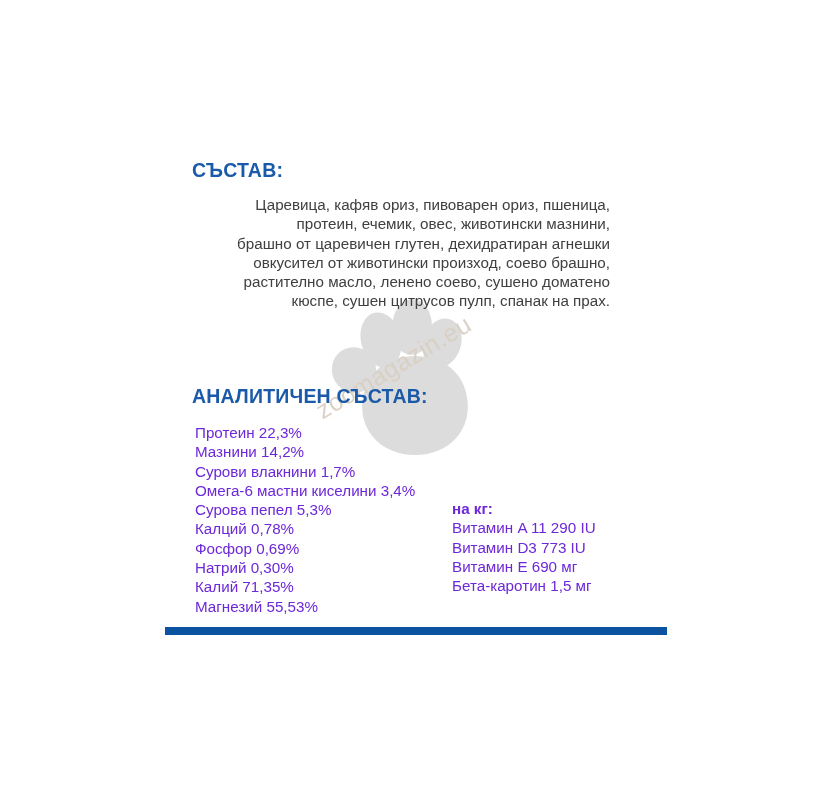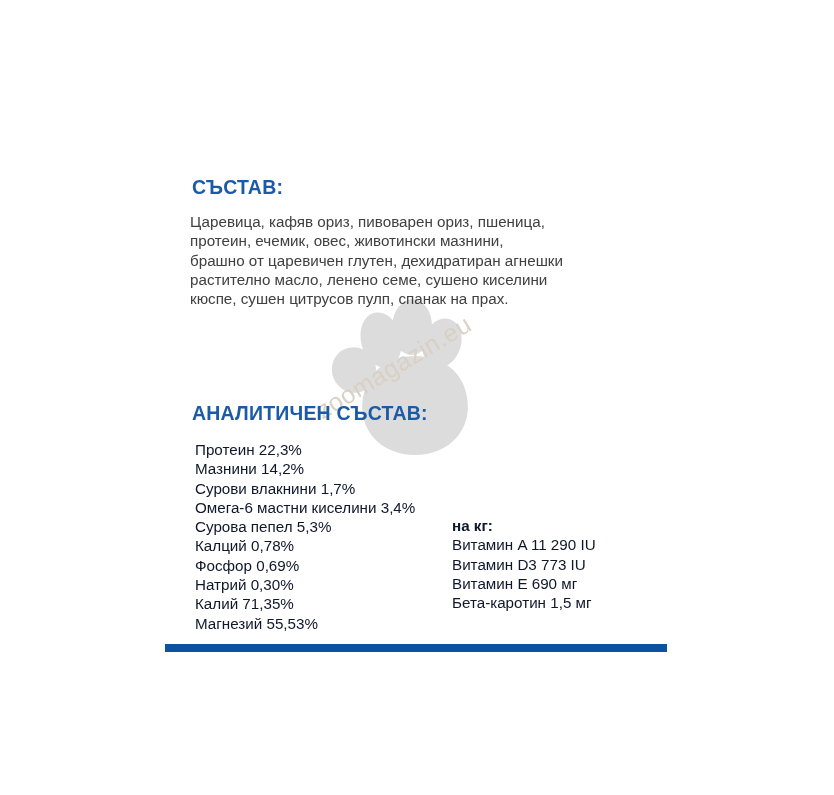--- a/index.html
+++ b/index.html
@@ -43,21 +43,21 @@
     transform-origin: left center;
     white-space: nowrap;
     pointer-events: none;
     opacity: 0.92;
   }
 
   
   .content {
     position: absolute;
     left: 0;
-    top: 17px;
+    top: 0;
     width: 834px;
     height: 575px;
   }
 
   .section-title {
     position: absolute;
     font-size: 19.5px;
     font-weight: bold;
     color: #1a5aa8;
     letter-spacing: 0.2px;
@@ -67,28 +67,29 @@
   #title-analytical  { left: 192px; top: 385px; text-align: right; }
 
   .body-text {
     position: absolute;
     left: 190px;
     top: 195px;
     width: 420px;
     font-size: 15.2px;
     line-height: 19.3px;
     color: #404040;
+    text-align: right;
   }
   .body-text .ln { display: block; white-space: nowrap; }
 
   .analysis-col {
     position: absolute;
     font-size: 15.2px;
     line-height: 19.3px;
-    color: #0f172a;
+    color: #6d28d9;
   }
   .analysis-col .ln { display: block; white-space: nowrap; }
   #analysis-left  { left: 195px; top: 423px; }
   #analysis-right { left: 452px; top: 499px; }
   #analysis-right .ln.hdr { font-weight: bold; }
 
   
   .bottom-bar {
     position: absolute;
     left: 165px;
@@ -127,21 +128,22 @@
   <div class="url-watermark">zoomagazin.eu</div>
 
   <div class="content">
 
     <div class="section-title" id="title-composition">СЪСТАВ:</div>
 
     <div class="body-text">
       <span class="ln">Царевица, кафяв ориз, пивоварен ориз, пшеница,</span>
       <span class="ln">протеин, ечемик, овес, животински мазнини,</span>
       <span class="ln">брашно от царевичен глутен, дехидратиран агнешки</span>
-      <span class="ln">растително масло, ленено семе, сушено киселини</span>
+      <span class="ln">овкусител от животински произход, соево брашно,</span>
+      <span class="ln">растително масло, ленено соево, сушено доматено</span>
       <span class="ln">кюспе, сушен цитрусов пулп, спанак на прах.</span>
     </div>
 
     <div class="section-title" id="title-analytical">АНАЛИТИЧЕН СЪСТАВ:</div>
 
     <div class="analysis-col" id="analysis-left">
       <span class="ln">Протеин 22,3%</span>
       <span class="ln">Мазнини 14,2%</span>
       <span class="ln">Сурови влакнини 1,7%</span>
       <span class="ln">Омега-6 мастни киселини 3,4%</span>

